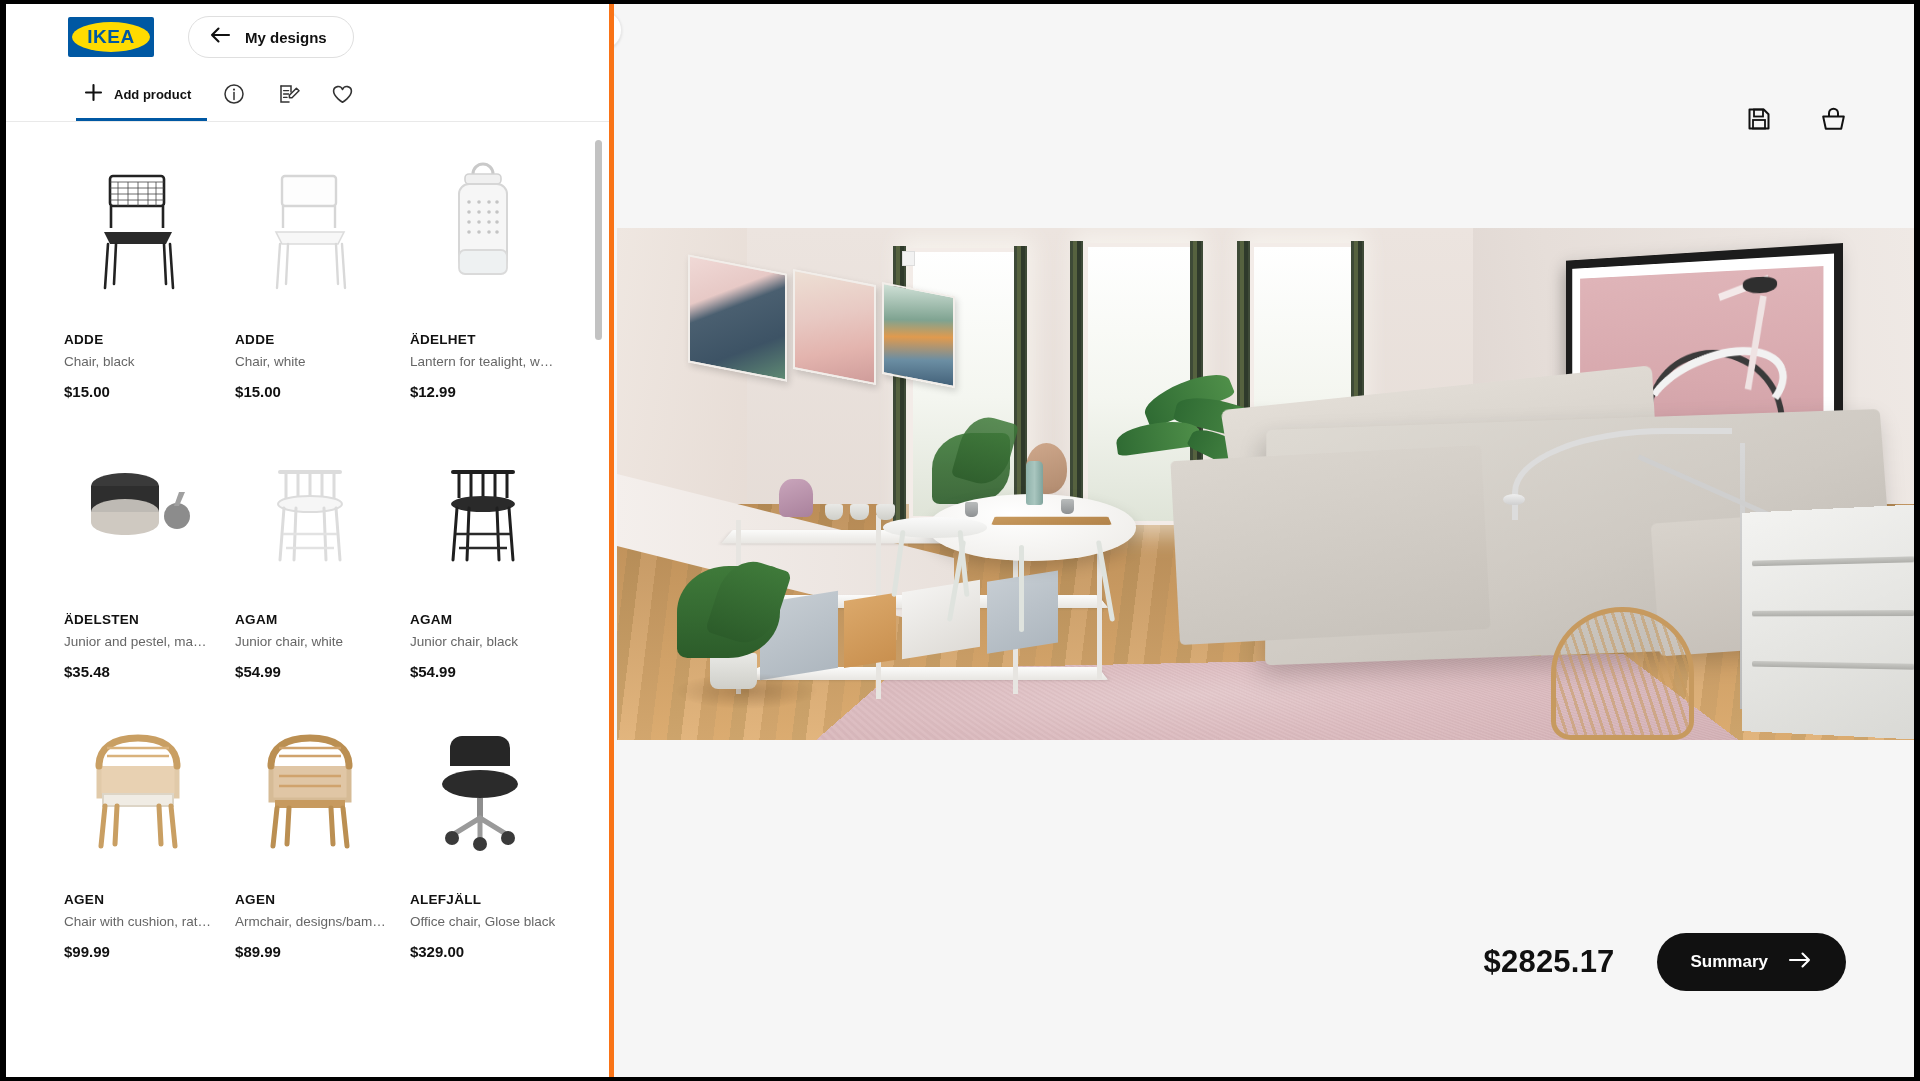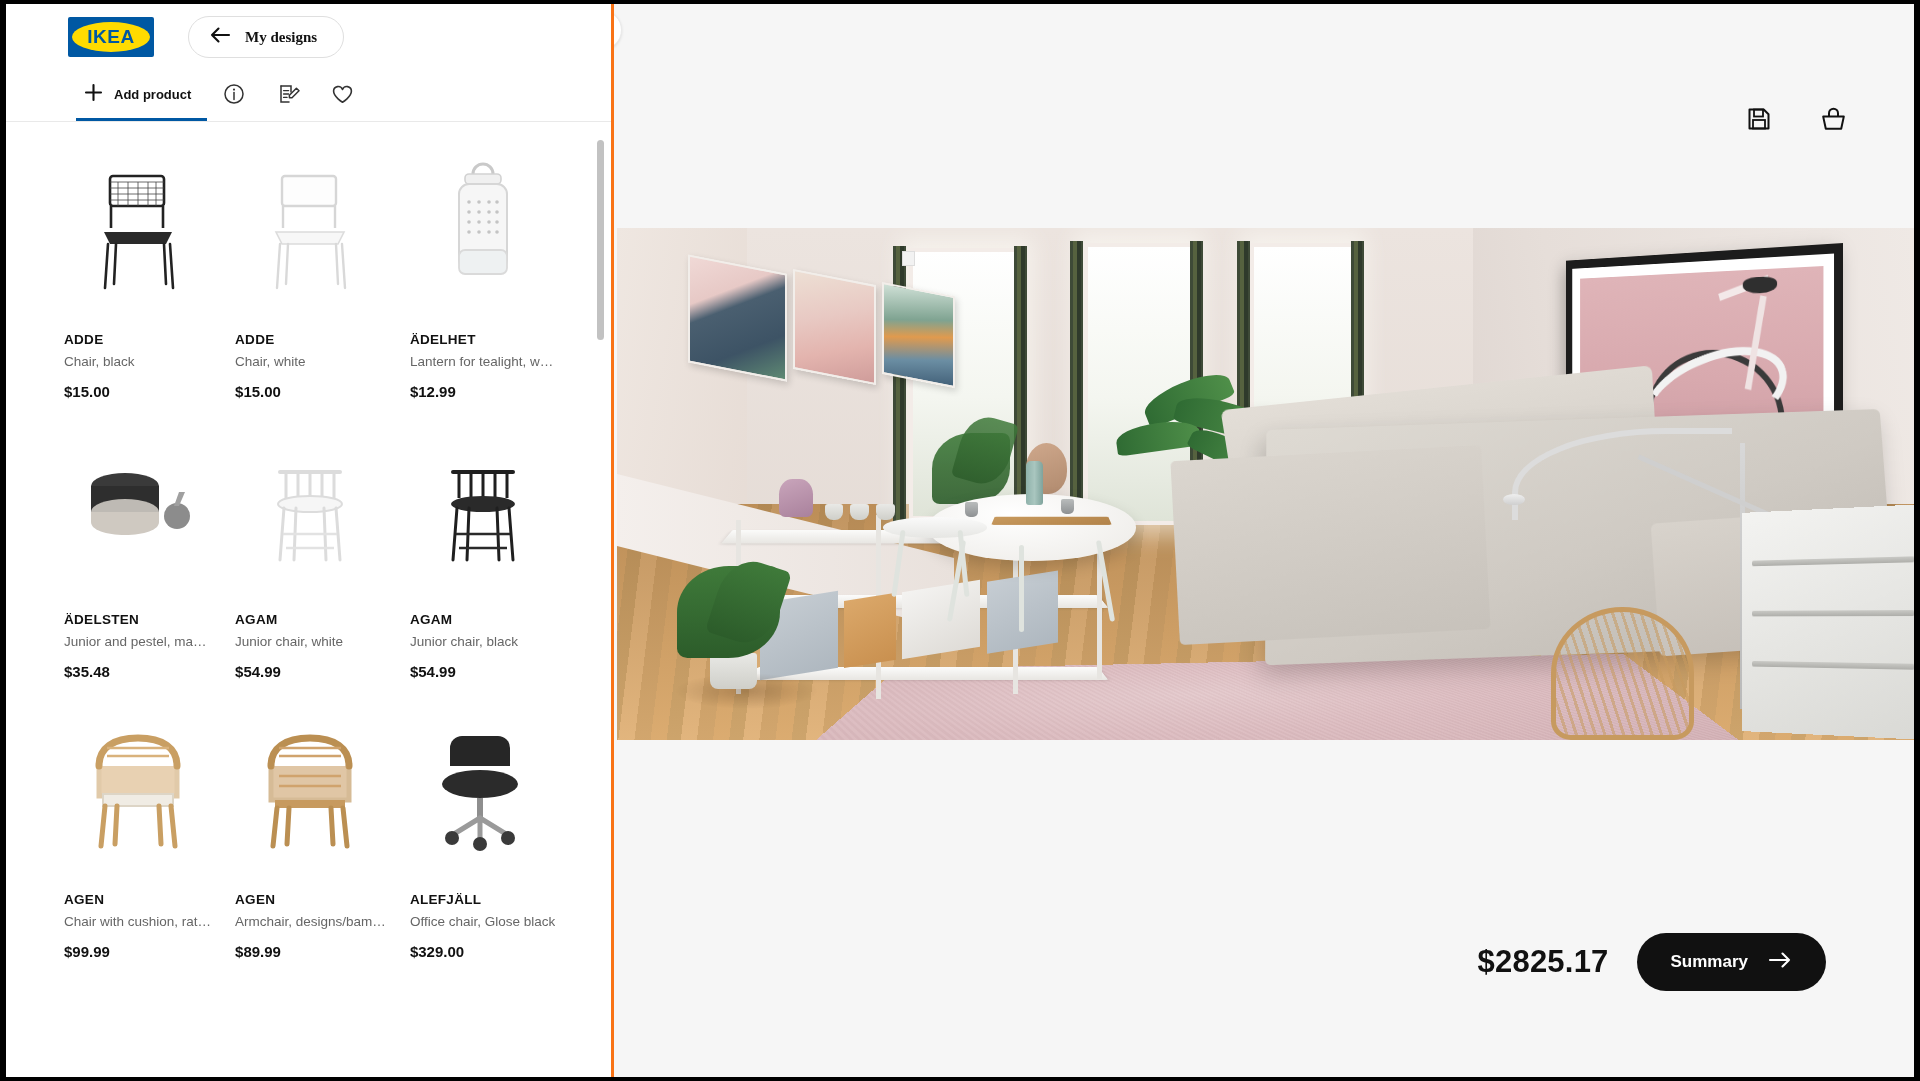--- a/index.html
+++ b/index.html
@@ -20,21 +20,21 @@
   .edge-left { position:absolute; left:0; top:0; width:6px; height:1081px; background:#000; z-index:60;}
   .edge-bottom { position:absolute; left:0; bottom:0; width:1920px; height:4px; background:#000; z-index:60;}
   .edge-right { position:absolute; right:0; top:0; width:6px; height:1081px; background:#000; z-index:60;}
 
   
   .sidebar {
     position: absolute; left: 6px; top: 4px;
     width: 608px; height: 1073px;
     background: #fff;
     display: flex; flex-direction: column;
-    border-right: 3px solid #f97316;
+    border-right: 5px solid #f97316;
     z-index: 20;
   }
   .sb-top {
     height: 66px; display: flex; align-items: center;
     padding-left: 62px; gap: 34px; flex-shrink: 0;
   }
   .ikea-logo {
     width: 86px; height: 40px; background: #0058a3;
     display: flex; align-items: center; justify-content: center;
     border-radius: 2px; flex-shrink: 0;
@@ -47,21 +47,21 @@
   .ikea-word {
     font-size: 19px; font-weight: 700; color: #0058a3;
     letter-spacing: 0.5px; font-family: "Liberation Sans", sans-serif;
   }
   .mydesigns {
     display: flex; align-items: center; gap: 14px;
     height: 42px; padding: 0 26px 0 20px;
     border: 1px solid #dfdfdf; border-radius: 24px;
     background: #fff; cursor: pointer;
   }
-  .mydesigns-label { font-size: 15px; font-weight: 700; color: #111; white-space: nowrap; font-family: Liberation Serif, serif; }
+  .mydesigns-label { font-size: 15px; font-weight: 700; color: #111; white-space: nowrap; }
 
   .sb-tabs {
     height: 52px; display: flex; align-items: flex-end;
     padding-left: 70px; gap: 0px;
     border-bottom: 1px solid #e9e9e9; flex-shrink: 0;
   }
   .tab-add {
     display: flex; align-items: center; gap: 11px;
     height: 50px; padding: 0 16px 0 8px;
     border-bottom: 3px solid #0058a3; cursor: pointer;
@@ -424,21 +424,21 @@
     position:absolute; background: radial-gradient(ellipse, rgba(90,60,30,.32), rgba(0,0,0,0) 70%);
     border-radius: 50%;
   }
 
   
   .summary-bar {
     position: absolute; left: 0; bottom: 0;
     width: 1300px; height: 230px;
     background: #f6f6f6;
     display: flex; align-items: center; justify-content: flex-end;
-    padding-right: 88px; gap: 28px;
+    padding-right: 68px; gap: 42px;
   }
   .total-price { font-size: 31px; font-weight: 700; color: #111; letter-spacing: .2px; }
   .summary-btn {
     display: flex; align-items: center; gap: 20px;
     height: 58px; padding: 0 34px; border-radius: 32px;
     background: #111; color: #fff; cursor: pointer;
   }
   .summary-label { font-size: 17px; font-weight: 700; color: #fff; }
 </style>
 </head>

